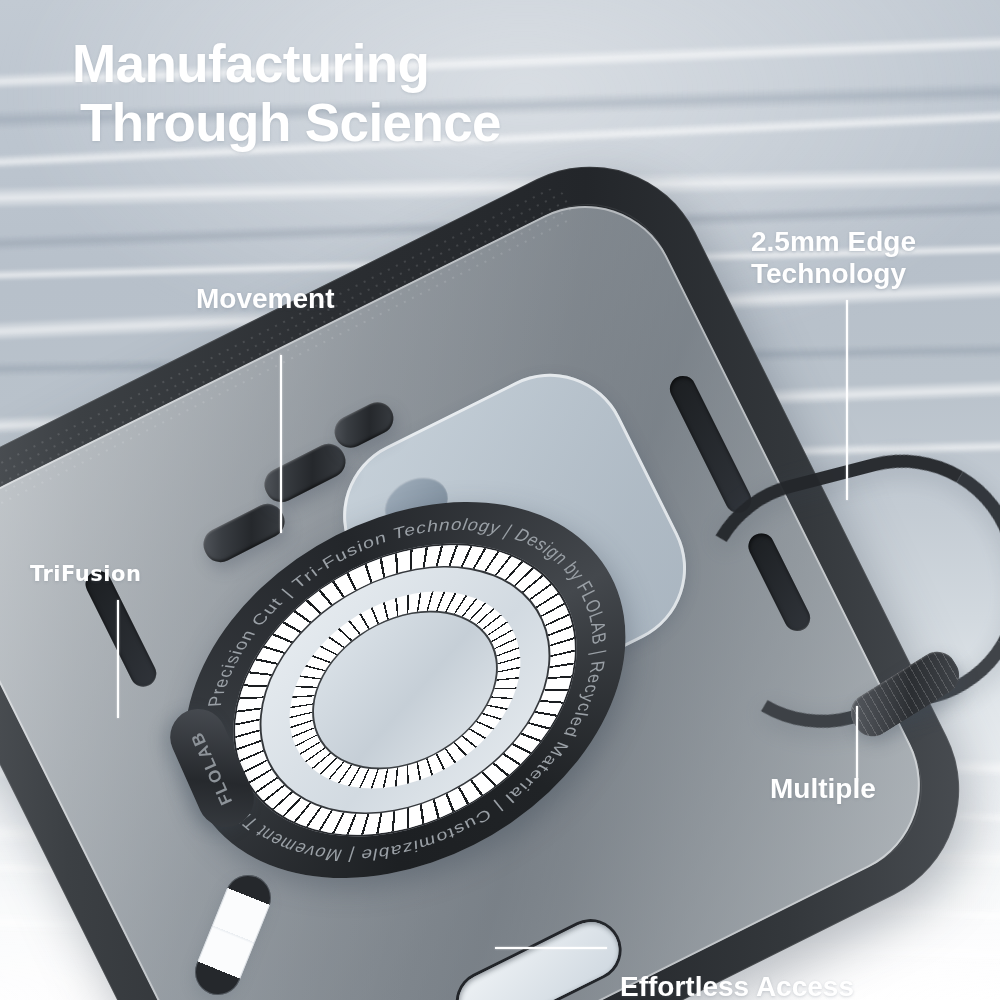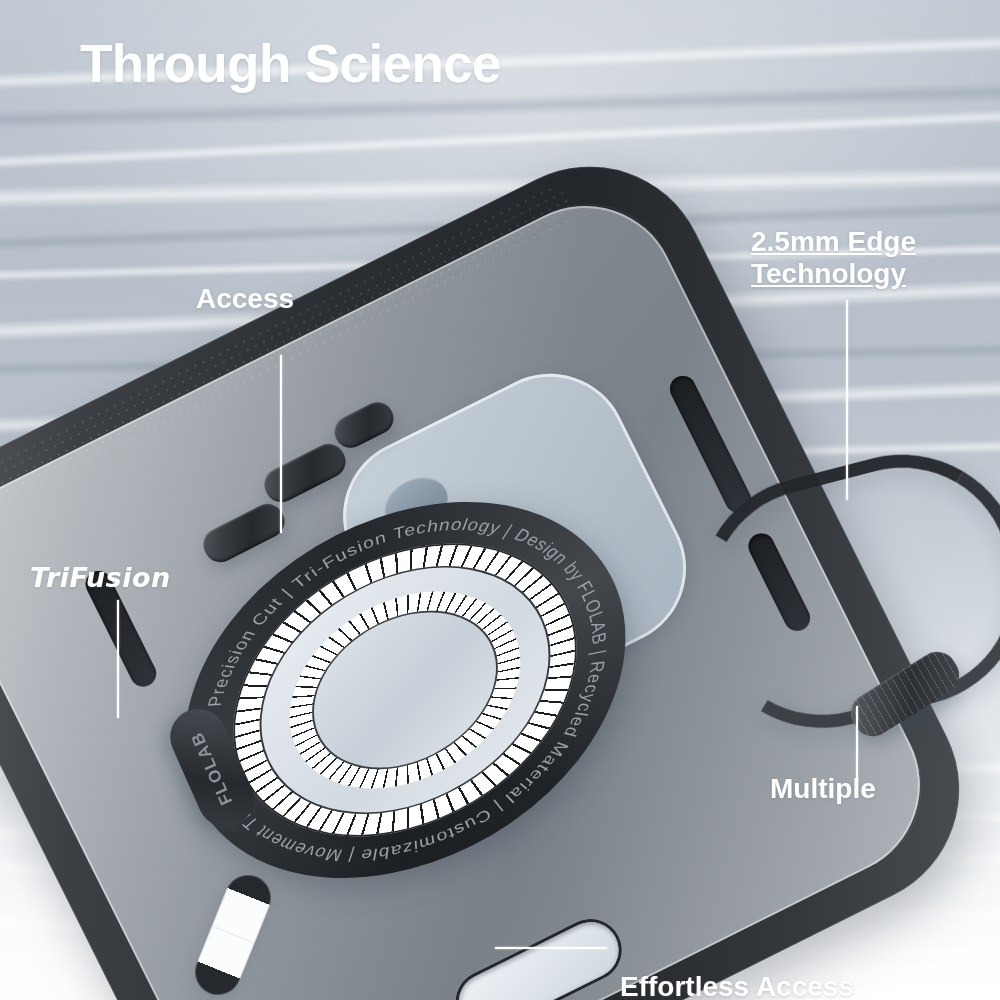--- a/index.html
+++ b/index.html
@@ -42,24 +42,24 @@
     color:#fff;font-size:53px;line-height:1.12;font-weight:700;
     letter-spacing:-.6px;
     text-shadow:0 1px 3px rgba(90,103,118,.20);
   }
   .headline .l2{display:block;margin-left:8px;}
   
   .callout{position:absolute;color:#fff;font-weight:700;line-height:1.16;
            text-shadow:0 1px 3px rgba(90,103,118,.25);}
   .callout span{display:block;}
   #co-magsafe{left:196px;top:283px;font-size:28px;}
-  #co-edge{left:751px;top:226px;font-size:28px;text-decoration:underline;}
+  #co-edge{left:751px;top:226px;font-size:28px;}
   #co-multi{left:770px;top:773px;font-size:28px;}
   #co-effort{left:620px;top:936px;font-size:28px;margin-top:35px;}
-  #co-trifusion{left:30px;top:562px;font-size:27px;letter-spacing:.5px;font-style:italic;}
+  #co-trifusion{left:30px;top:562px;font-size:21px;letter-spacing:.5px;}
   #co-trifusion .logo{font-family:"DejaVu Sans", sans-serif;font-weight:600;}
   
   .lead{position:absolute;background:#fff;box-shadow:0 0 2px rgba(255,255,255,.7);}
   .lead.v{width:2px;}
   .lead.h{height:2px;}
   #ld-magsafe{left:280px;top:355px;height:178px;}
   #ld-edge{left:846px;top:300px;height:200px;}
   #ld-trifusion{left:117px;top:600px;height:118px;}
   #ld-multi{left:856px;top:706px;height:76px;}
   #ld-effort{left:495px;top:947px;width:112px;}
@@ -293,25 +293,26 @@
     <div class="whitekey"></div>
   </div>
 
   <div class="lead v" id="ld-magsafe"></div>
   <div class="lead v" id="ld-edge"></div>
   <div class="lead v" id="ld-trifusion"></div>
   <div class="lead v" id="ld-multi"></div>
   <div class="lead h" id="ld-effort"></div>
 
   <div class="headline">
+    <span>Manufacturing</span>
     <span class="l2">Through Science</span>
   </div>
 
   <div class="callout" id="co-magsafe">
-    <span>Access</span>
+    <span>Movement</span>
   </div>
   <div class="callout" id="co-edge">
     <span>2.5mm Edge</span>
     <span>Technology</span>
   </div>
   <div class="callout" id="co-multi">
     <span>Multiple</span>
   </div>
   <div class="callout" id="co-effort">
     <span>Effortless Access</span>

